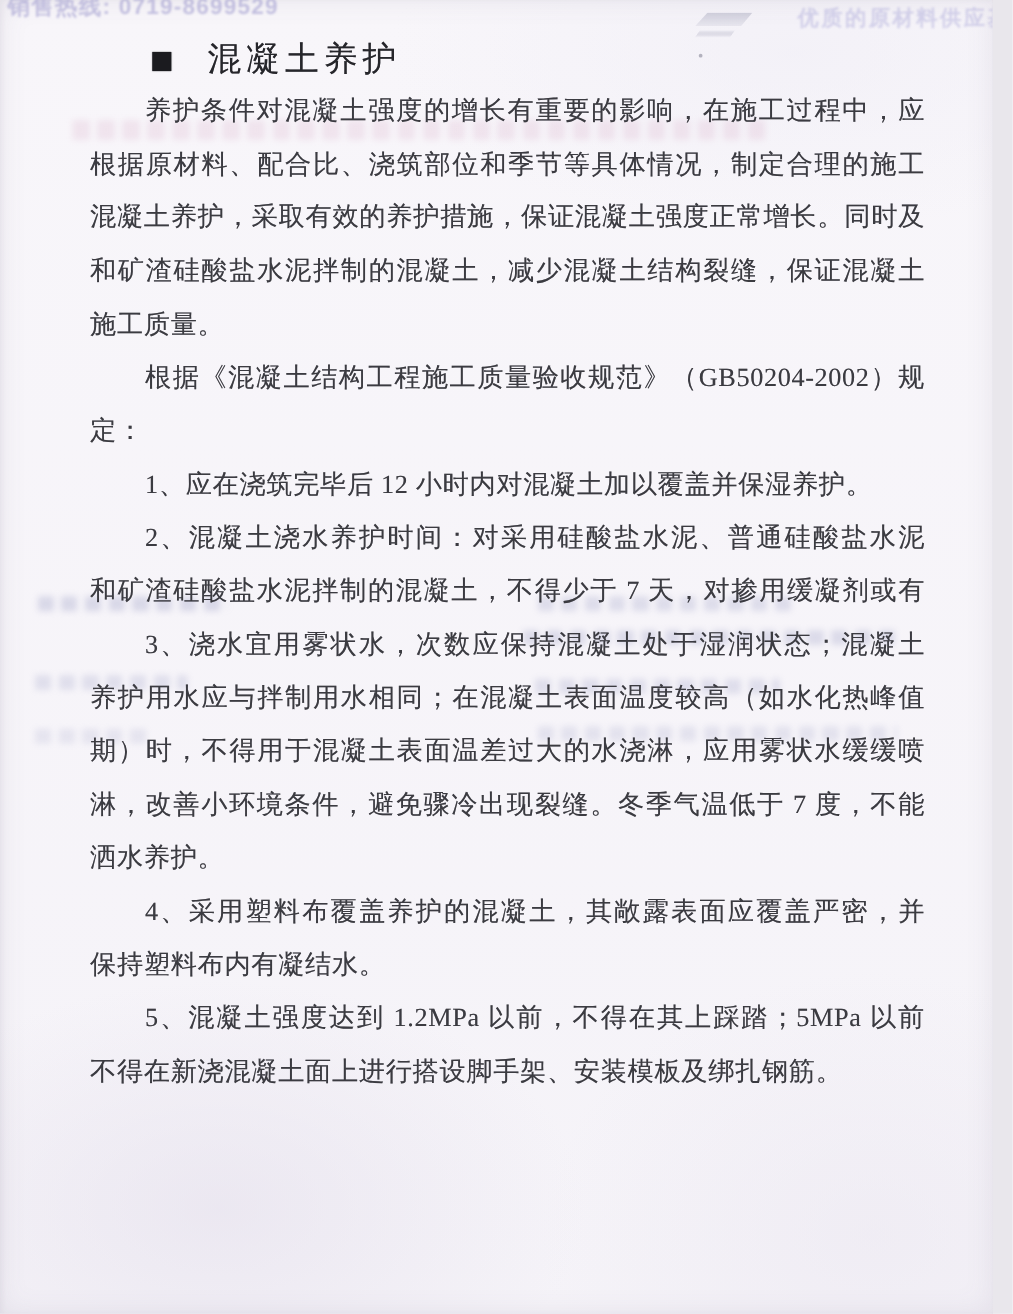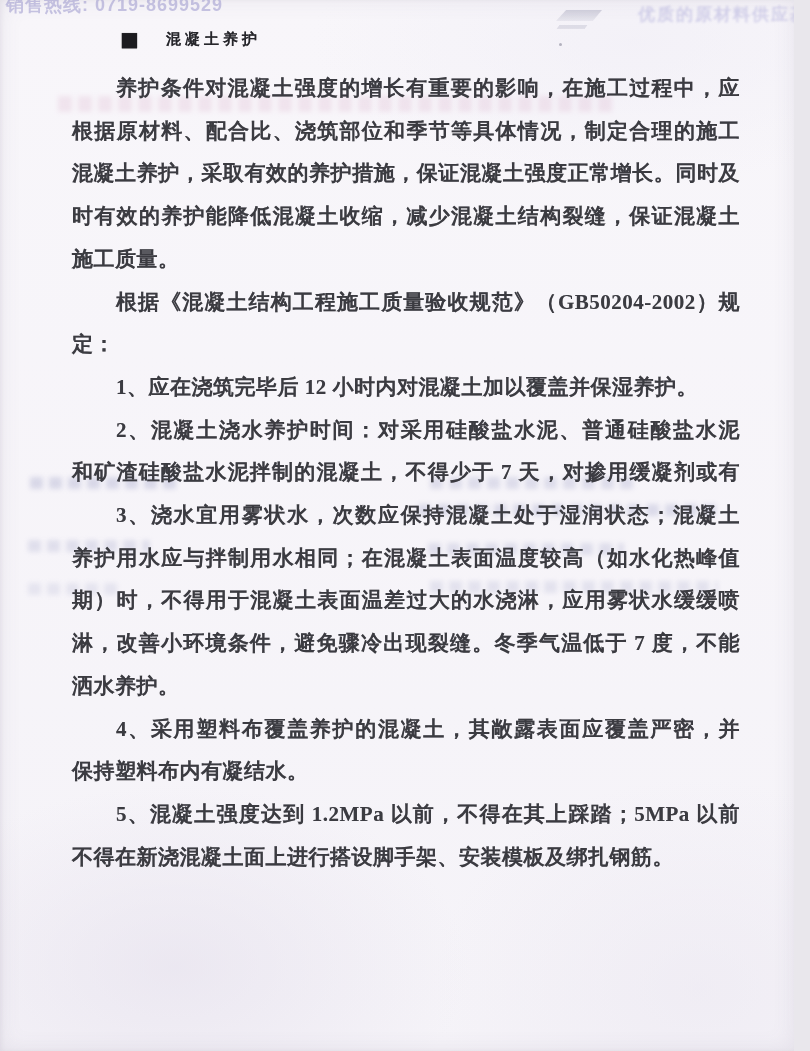--- a/index.html
+++ b/index.html
@@ -86,29 +86,29 @@
     display: flex; align-items: center;
   }
   .bullet {
     font-family: "DejaVu Sans", sans-serif;
     font-size: 20px; line-height: 1;
     color: #1b1b1f;
     margin-right: 27px;
     text-shadow: 0 0 1px rgba(20,20,25,.6);
   }
   .htitle {
-    font-size: 15px; font-weight: bold;
+    font-size: 27px; font-weight: normal;
     color: #26262b;
     letter-spacing: 4px;
     text-shadow: 0 0 .5px rgba(30,30,36,.5);
   }
 
   
   .body-text {
-    position: absolute; left: 72px; top: 67px; width: 668px; font-weight: bold;
+    position: absolute; left: 72px; top: 67px; width: 668px;
   }
   .line {
     font-size: 21px;
     line-height: 42.7px;
     color: #3b3b41;
     letter-spacing: .5px;
     text-align: justify;
     text-align-last: left;
     text-shadow: 0 0 .4px rgba(55,55,62,.45);
   }
@@ -137,21 +137,21 @@
 
   <div class="heading">
     <span class="bullet">■</span>
     <span class="htitle">混凝土养护</span>
   </div>
 
   <div class="body-text">
       <div class="line indent fill">养护条件对混凝土强度的增长有重要的影响，在施工过程中，应</div>
       <div class="line fill">根据原材料、配合比、浇筑部位和季节等具体情况，制定合理的施工</div>
       <div class="line fill">混凝土养护，采取有效的养护措施，保证混凝土强度正常增长。同时及</div>
-      <div class="line fill">时有效的养护能降低混凝土收缩，减少混凝土结构裂缝，保证混凝土</div>
+      <div class="line fill">和矿渣硅酸盐水泥拌制的混凝土，减少混凝土结构裂缝，保证混凝土</div>
       <div class="line">施工质量。</div>
       <div class="line indent fill">根据《混凝土结构工程施工质量验收规范》（GB50204-2002）规</div>
       <div class="line">定：</div>
       <div class="line indent">1、应在浇筑完毕后 12 小时内对混凝土加以覆盖并保湿养护。</div>
       <div class="line indent fill">2、混凝土浇水养护时间：对采用硅酸盐水泥、普通硅酸盐水泥</div>
       <div class="line fill">和矿渣硅酸盐水泥拌制的混凝土，不得少于 7 天，对掺用缓凝剂或有</div>
       <div class="line indent fill">3、浇水宜用雾状水，次数应保持混凝土处于湿润状态；混凝土</div>
       <div class="line fill">养护用水应与拌制用水相同；在混凝土表面温度较高（如水化热峰值</div>
       <div class="line fill">期）时，不得用于混凝土表面温差过大的水浇淋，应用雾状水缓缓喷</div>
       <div class="line fill">淋，改善小环境条件，避免骤冷出现裂缝。冬季气温低于 7 度，不能</div>

